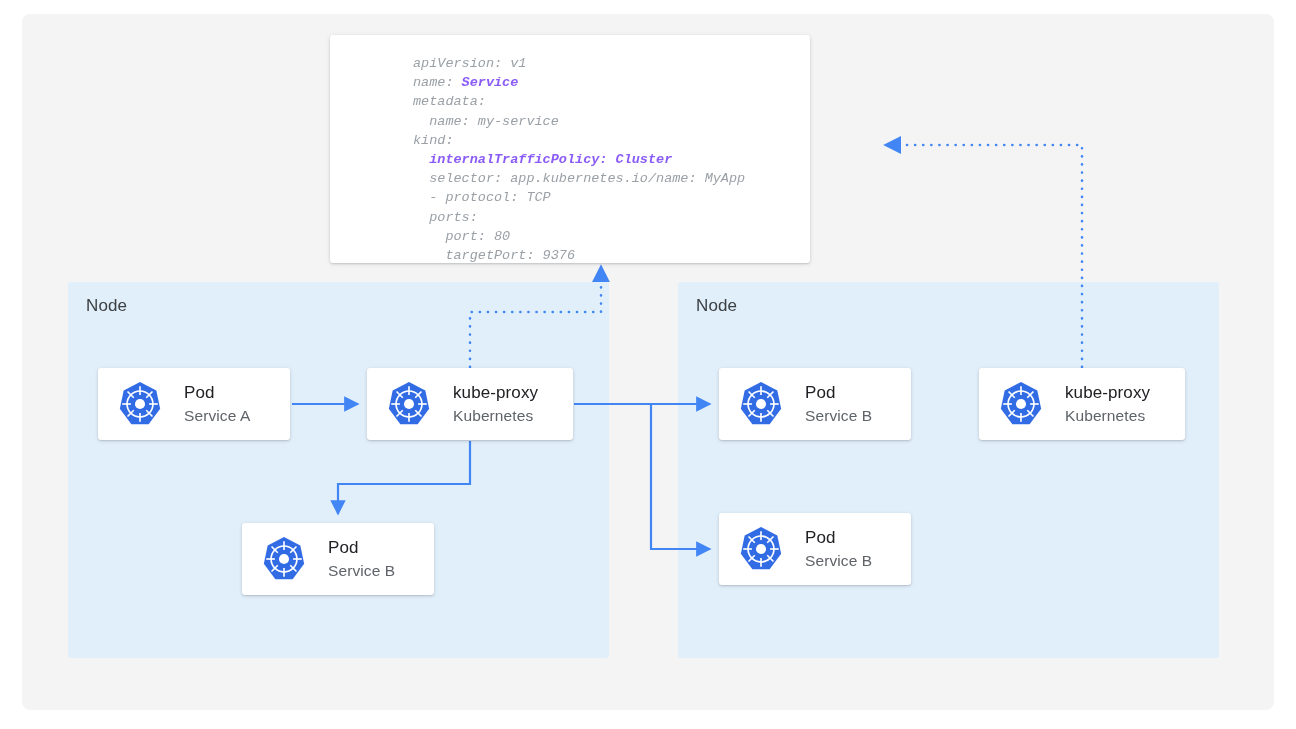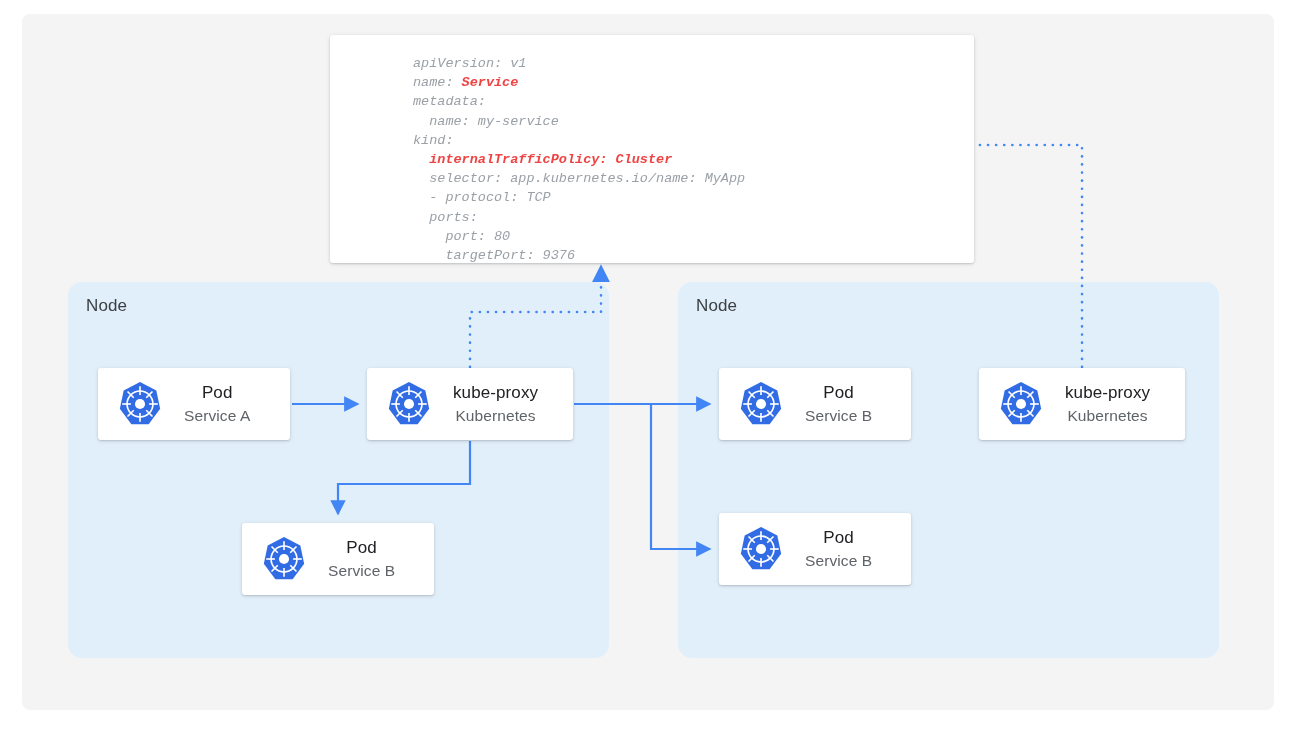--- a/index.html
+++ b/index.html
@@ -34,66 +34,65 @@
     left: 0;
     top: 0;
     width: 1296px;
     height: 729px;
     pointer-events: none;
   }
   
   .node-box {
     position: absolute;
     background: #e1effb;
-    border-radius: 14px;
+    border-radius: 3px;
   }
   #node-left  { left: 68px;  top: 282px; width: 541px; height: 376px; }
   #node-right { left: 678px; top: 282px; width: 541px; height: 376px; }
   .node-label {
     position: absolute;
     left: 18px;
     top: 14px;
     font-size: 17px;
     color: #3c4043;
     letter-spacing: .1px;
   }
   
   #code-card {
     position: absolute;
     left: 330px;
     top: 35px;
-    width: 644px;
+    width: 480px;
     height: 228px;
     background: #ffffff;
     border-radius: 3px;
     box-shadow: 0 1px 2px rgba(60,64,67,.22), 0 1px 5px rgba(60,64,67,.10);
     overflow: hidden;
   }
   #code-body {
     position: absolute;
     left: 83px;
     top: 19px;
     font-family: "Liberation Mono", "DejaVu Sans Mono", monospace;
     font-style: italic;
     font-size: 13.5px;
     line-height: 19.2px;
     color: #9aa0a6;
     white-space: pre;
   }
-  #code-body .b { font-weight: bold; color: #ef4444; }
+  #code-body .b { font-weight: bold; color: #8b5cf6; }
   
   .card {
     position: absolute;
     background: #ffffff;
     border-radius: 3px;
     box-shadow: 0 1px 2px rgba(60,64,67,.22), 0 1px 4px rgba(60,64,67,.10);
     display: flex;
     align-items: center;
     box-sizing: border-box;
-    text-align: center;
   }
   .card .k8s {
     flex: 0 0 auto;
     margin-left: 18px;
     width: 48px;
     height: 48px;
     display: block;
   }
   .card .txt {
     margin-left: 20px;

